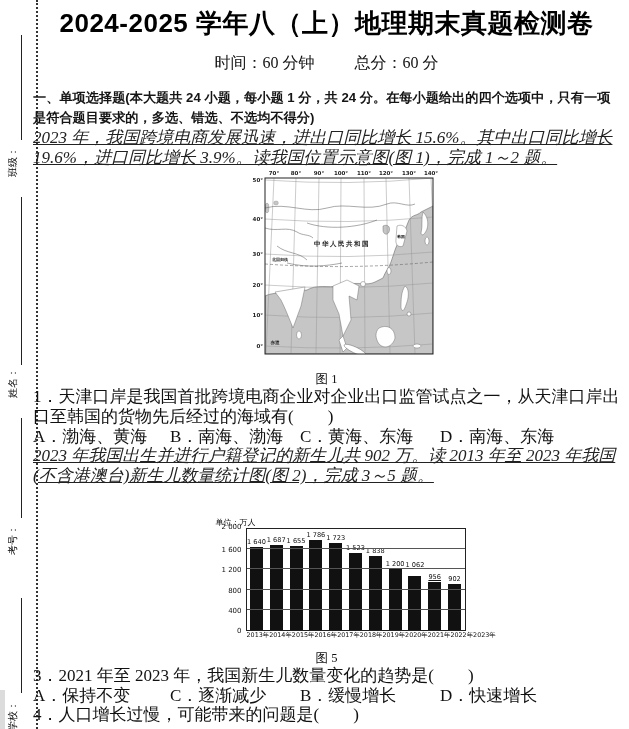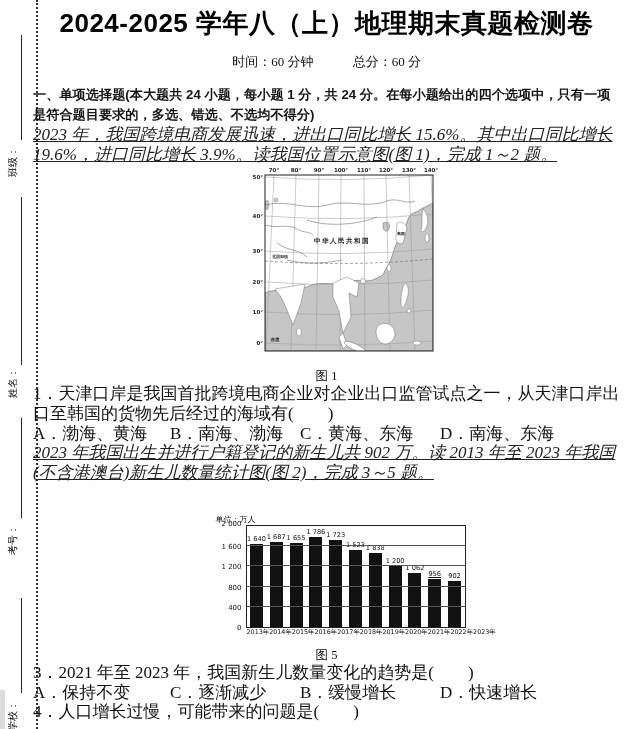--- a/index.html
+++ b/index.html
@@ -9,21 +9,21 @@
   .fold-dotted{position:absolute;left:36px;top:0;bottom:0;width:0;border-left:2px dotted #333;}
   .seal-seg{position:absolute;left:21px;width:0;border-left:1.5px solid #222;}
   .seal-label{position:absolute;left:-7px;width:40px;text-align:center;font-size:10px;color:#000;
               transform:rotate(-90deg);transform-origin:50% 50%;white-space:nowrap;
               font-family:"Liberation Serif","DejaVu Serif",serif;}
   .edge-strip{position:absolute;left:0;top:690px;width:5px;height:39px;background:#dcdcdc;}
   
   .content{position:relative;margin:0 9px 0 33px;}
   .page-title{margin:6px 0 0;text-align:center;font-size:26px;font-weight:bold;letter-spacing:.5px;
               font-family:"Liberation Sans","DejaVu Sans",sans-serif;color:#000;}
-  .exam-meta{margin-top:12px;text-align:center;font-size:13px;color:#111;}
+  .exam-meta{margin-top:12px;text-align:center;font-size:16px;color:#111;}
   .exam-meta span{margin:0 18px;}
   .section-heading{margin:14px 0 0;font-size:13.2px;line-height:20px;font-weight:600;
               font-family:"Liberation Sans","DejaVu Sans",sans-serif;color:#151515;}
   .stimulus{margin:0;font-size:17px;line-height:20px;font-style:italic;color:#222;text-decoration:underline;}
   .qblock{font-size:17px;line-height:20px;}
   .stem{margin:0;}
   .opts4{display:grid;grid-template-columns:137px 130px 140px auto;line-height:19px;}
   .opts2{display:grid;grid-template-columns:277px auto;line-height:19px;}
   .opt{white-space:nowrap;}
   
@@ -225,21 +225,21 @@
                 </div>
                 <div class="bar-slot">
                   <span class="bar-value" style="bottom: 74.9825px;">1 838</span>
                   <div class="bar" style="height: 73.9825px; background: rgb(17, 17, 17);"></div>
                 </div>
                 <div class="bar-slot">
                   <span class="bar-value" style="bottom: 61.6px;">1 200</span>
                   <div class="bar" style="height: 60.6px; background: rgb(17, 17, 17);"></div>
                 </div>
                 <div class="bar-slot">
-                  <span class="bar-value" style="bottom: 55px;">1 062</span>
+                  <span class="bar-value" style="bottom: 61px;">1 062</span>
                   <div class="bar" style="height: 53.631px; background: rgb(17, 17, 17);"></div>
                 </div>
                 <div class="bar-slot">
                   <span class="bar-value" style="bottom: 49.278px; text-decoration: underline;">956</span>
                   <div class="bar" style="height: 48.278px; background: rgb(17, 17, 17);"></div>
                 </div>
                 <div class="bar-slot">
                   <span class="bar-value" style="bottom: 46.551px;">902</span>
                   <div class="bar" style="height: 45.551px; background: rgb(17, 17, 17);"></div>
                 </div>

